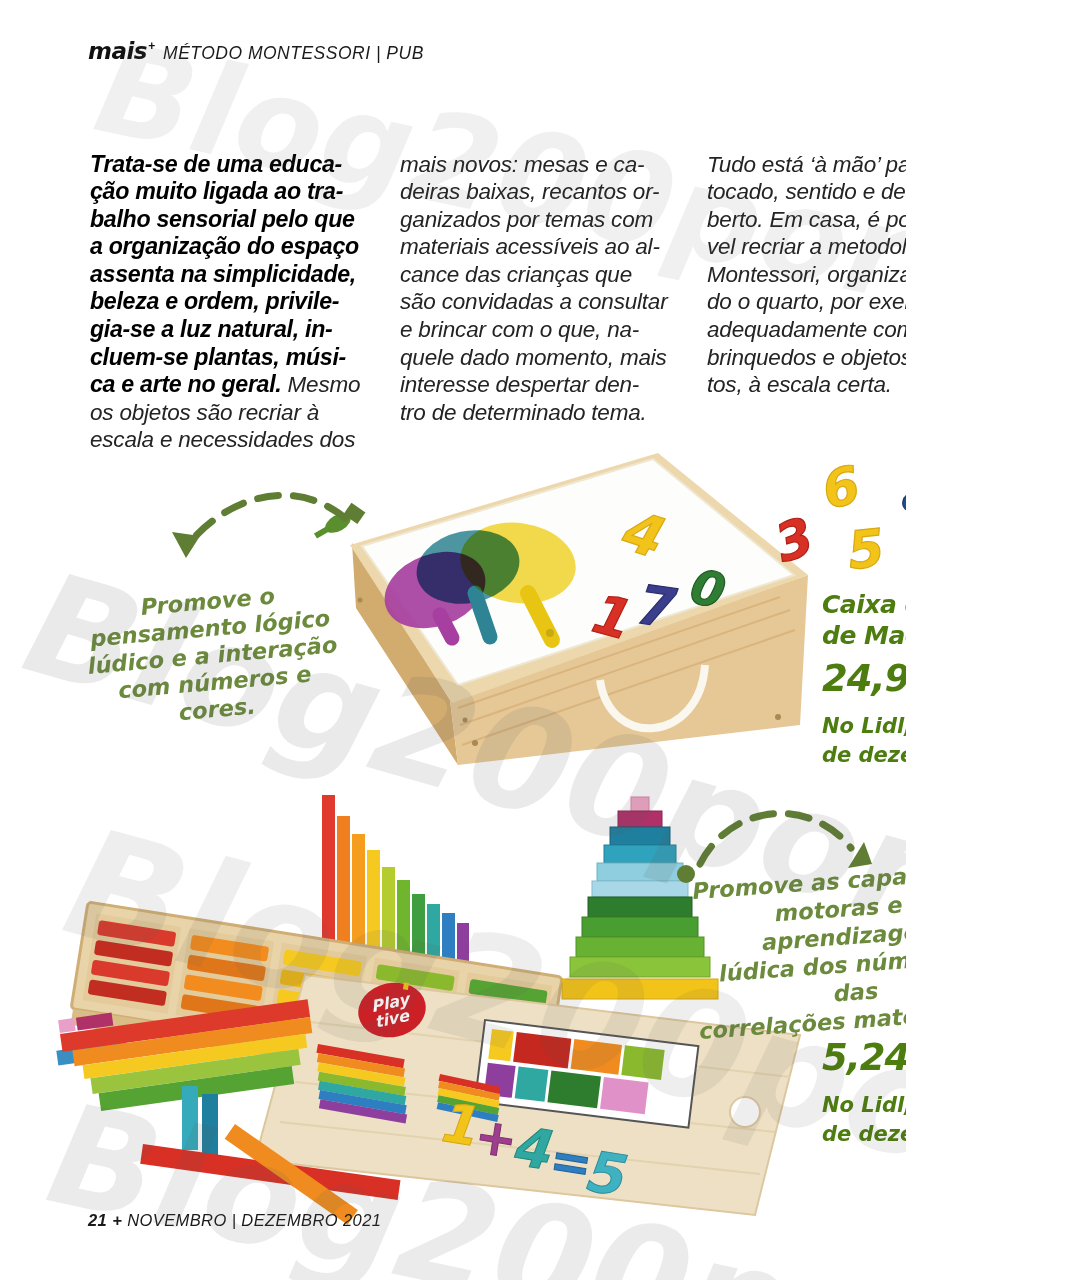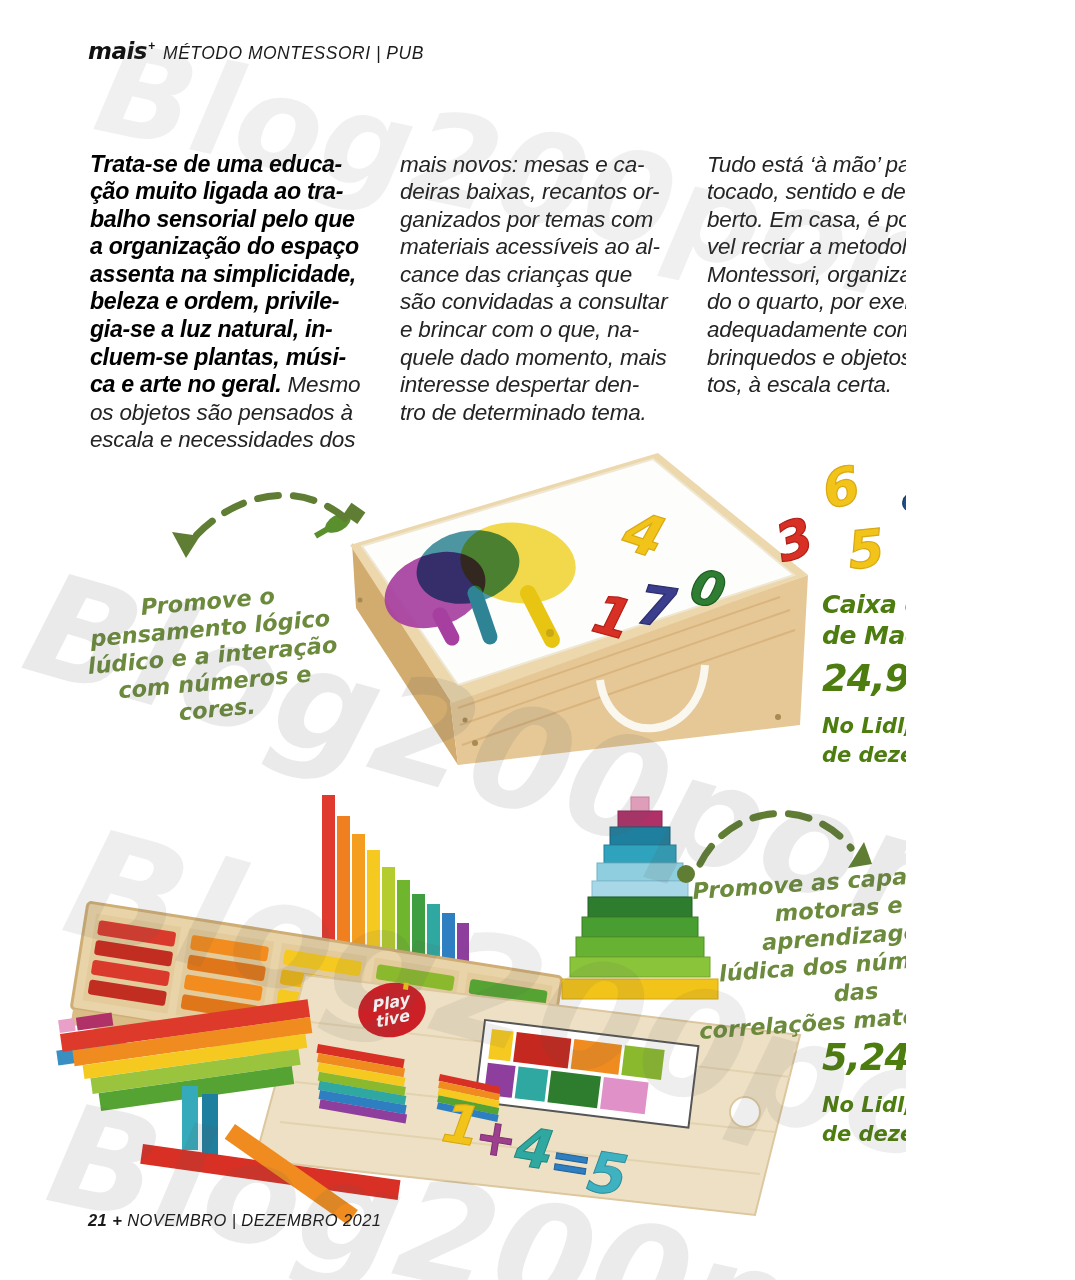--- a/index.html
+++ b/index.html
@@ -67,21 +67,21 @@
 
   <p class="col" id="col1"><span class="lead">Trata-se de uma educa-
 ção muito ligada ao tra-
 balho sensorial pelo que
 a organização do espaço
 assenta na simplicidade,
 beleza e ordem,  privile-
 gia-se a luz natural, in-
 cluem-se plantas, músi-
 ca e arte no geral.</span><span> Mesmo
-os objetos são pensados à
+os objetos são recriar à
 escala e necessidades dos</span></p>
   <p class="col" id="col2">mais novos: mesas e ca-
 deiras baixas, recantos or-
 ganizados por temas com
 materiais acessíveis ao al-
 cance das crianças que
 são convidadas a consultar
 e brincar com o que, na-
 quele dado momento, mais
 interesse despertar den-

